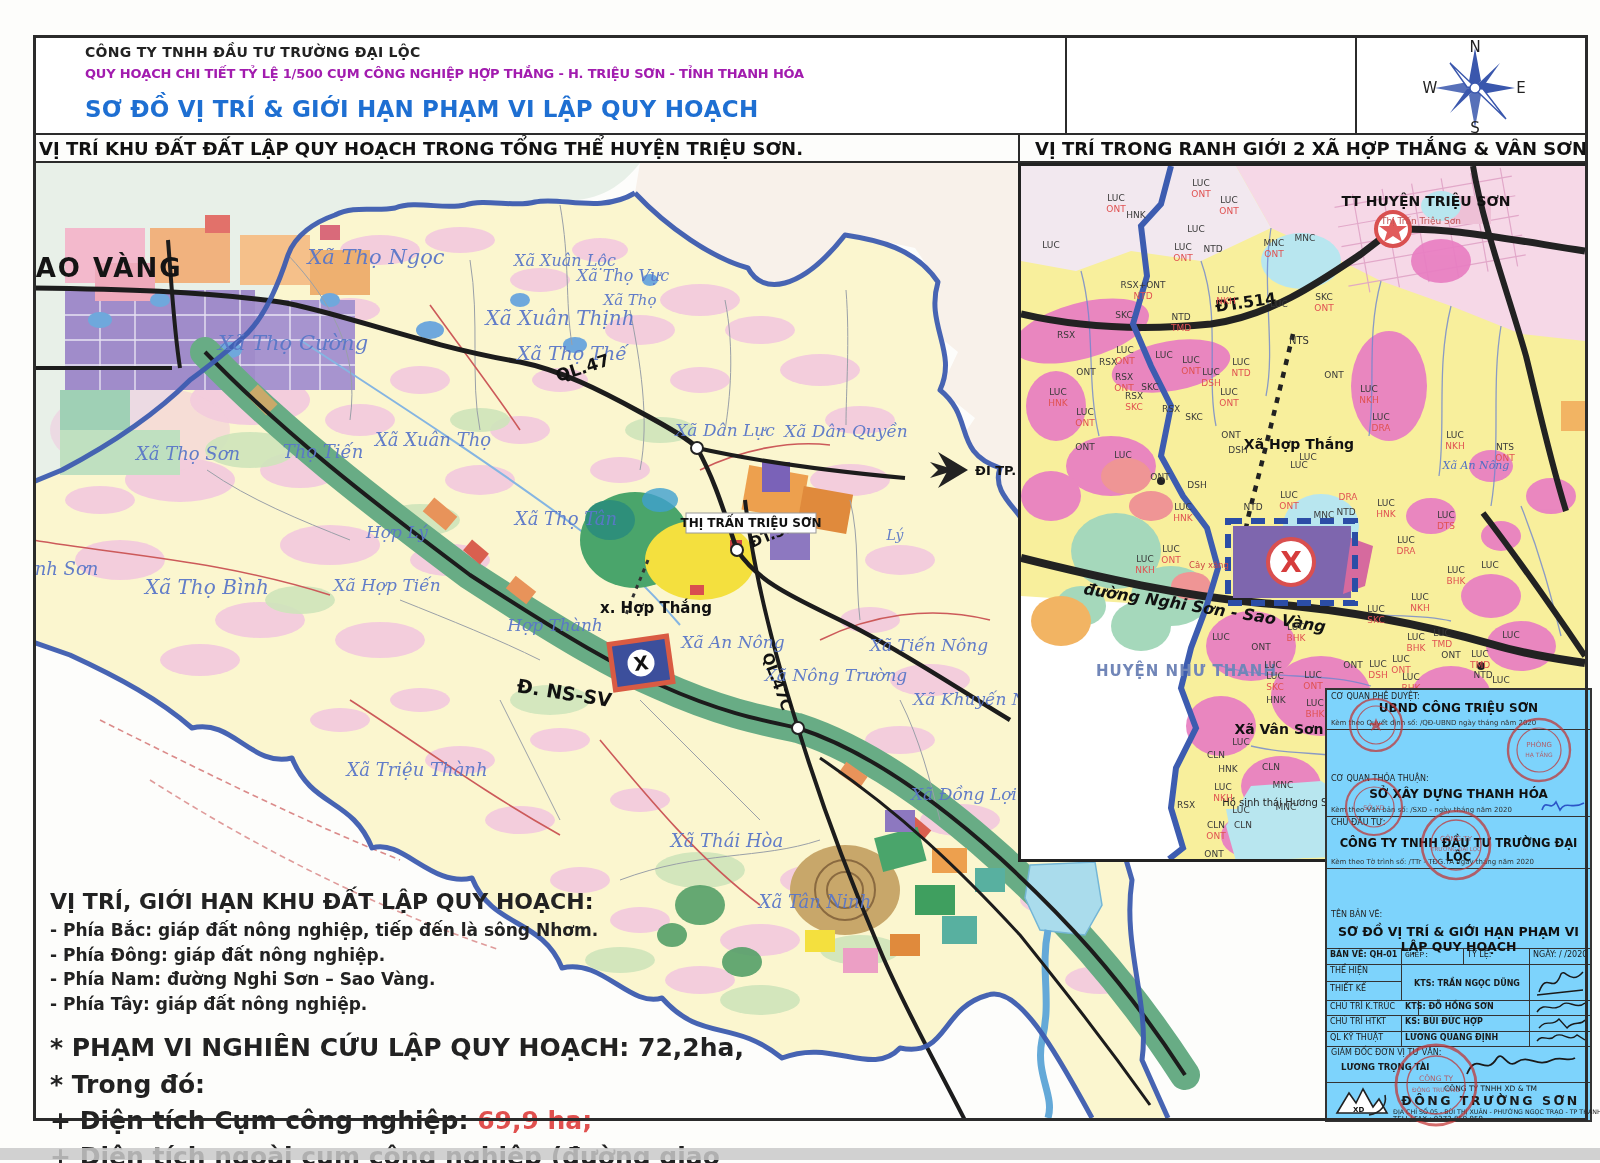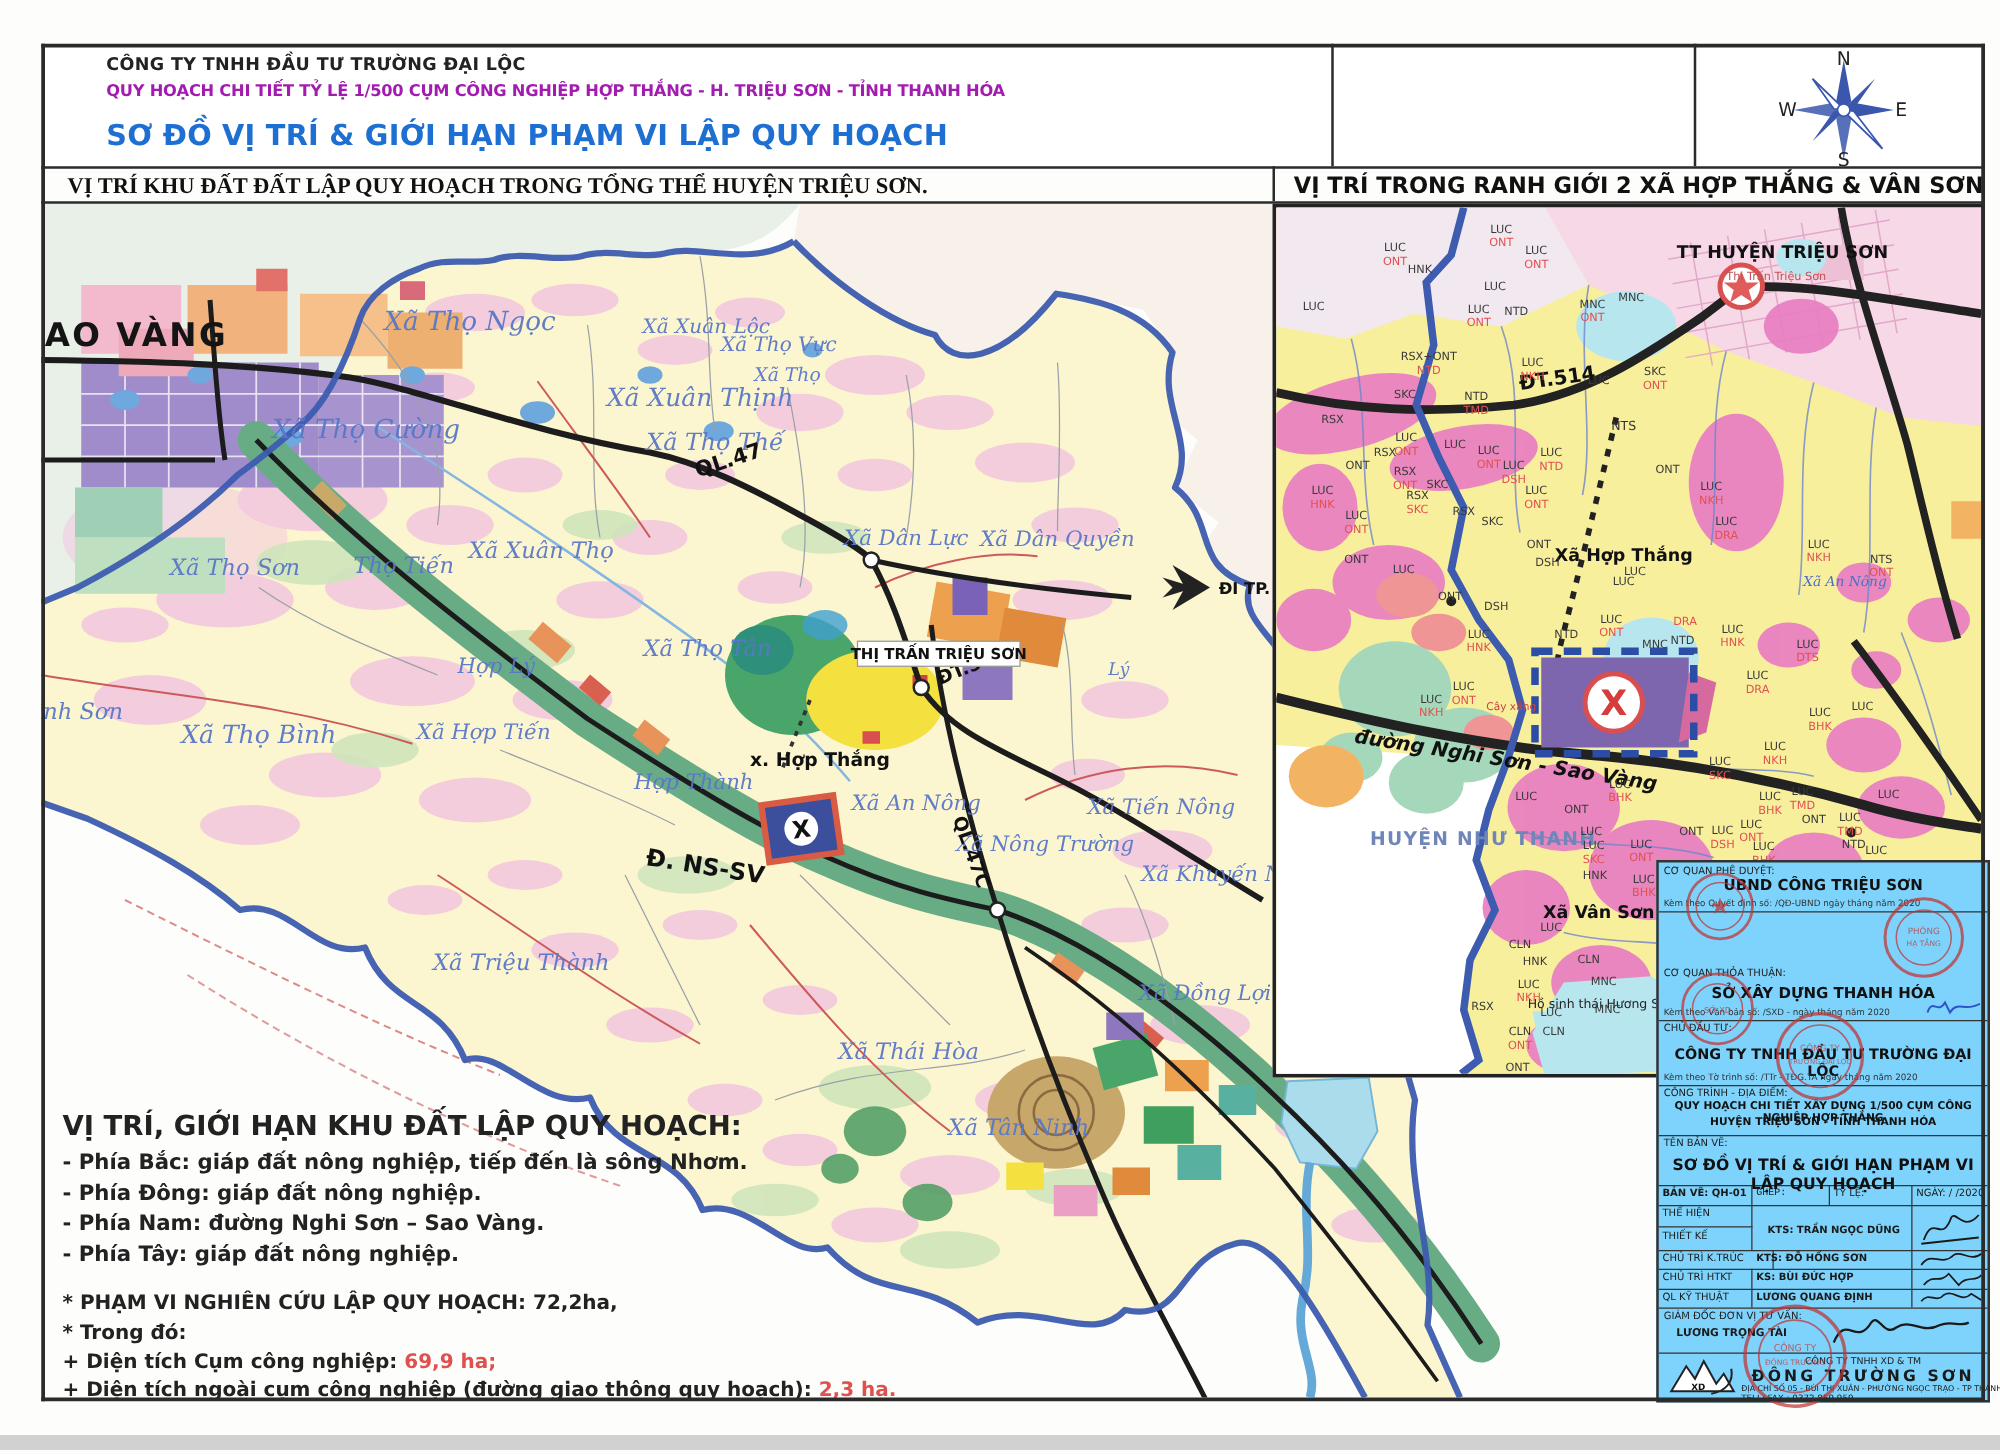--- a/index.html
+++ b/index.html
@@ -19,21 +19,21 @@
   .roadlbl{fill:#111;font-weight:bold;}
   .biglbl{fill:#141414;font-weight:bold;letter-spacing:2px;}
   .code{fill:#3a3a3a;font-size:9px;text-anchor:middle;}
   .code.r{fill:#e05252;}
   .ins-name{fill:#111;font-weight:bold;font-size:14px;text-anchor:middle;}
   .ins-blue{fill:#4f6fc4;font-family:"DejaVu Serif",serif;font-style:italic;font-size:11px;text-anchor:middle;}
   
   #notes{line-height:1.45;color:#222;}
   #notes .nt-title{font-size:22px;font-weight:bold;}
   #notes .nt-line{font-size:17px;font-weight:bold;}
-  #notes .nt-big{font-size:16px;font-weight:bold;}
+  #notes .nt-big{font-size:25px;font-weight:bold;}
   #notes .red{color:#e0504e;}
   
   #tblock{background:#7dd3fc;border:2px solid #333;}
   .tb-row{position:absolute;left:0;right:0;border-bottom:1.5px solid #333;}
   .tb-label{position:absolute;top:2px;left:4px;font-size:8px;color:#222;}
   .tb-name{position:absolute;left:0;right:0;text-align:center;font-weight:bold;color:#111;}
   .tb-note{position:absolute;left:4px;right:4px;bottom:2px;font-size:7px;color:#333;white-space:nowrap;overflow:hidden;}
   .tb-cell{position:absolute;border-right:1.5px solid #333;font-size:8px;padding:2px 0 0 3px;box-sizing:border-box;}
   .stamp{position:absolute;opacity:.72;pointer-events:none;}
   .sig{position:absolute;}
@@ -599,25 +599,20 @@
       <svg class="sig" style="right:4px;bottom:2px;" width="46" height="18">
         <path d="M2,14 C6,2 10,16 16,6 L20,14 C26,4 32,14 44,7" fill="none" stroke="#2b55c8" stroke-width="1.6"></path>
       </svg>
     </div>
     <div class="tb-row" style="top:126px;height:52px;">
       <div class="tb-label">CHỦ ĐẦU TƯ:</div>
       <div class="tb-name" style="top:20px;font-size:11.5px;">CÔNG TY TNHH ĐẦU TƯ TRƯỜNG ĐẠI LỘC</div>
       <div class="tb-note">Kèm theo Tờ trình số:          /TTr - TĐG.TA   ngày       tháng       năm 2020</div>
     </div>
 
-    <div class="tb-row" style="top:178px;height:40px;">
-      <div class="tb-label">CÔNG TRÌNH - ĐỊA ĐIỂM:</div>
-      <div class="tb-name" style="top:12px;font-size:8.5px;">QUY HOẠCH CHI TIẾT XÂY DỰNG 1/500 CỤM CÔNG NGHIỆP HỢP THẮNG</div>
-      <div class="tb-name" style="top:25px;font-size:8.5px;">HUYỆN TRIỆU SƠN - TỈNH THANH HÓA</div>
-    </div>
 
     <div class="tb-row" style="top:218px;height:40px;">
       <div class="tb-label">TÊN BẢN VẼ:</div>
       <div class="tb-name" style="top:16px;font-size:12.5px;">SƠ ĐỒ VỊ TRÍ &amp; GIỚI HẠN PHẠM VI LẬP QUY HOẠCH</div>
     </div>
 
     <div class="tb-row" style="top:258px;height:16px;">
       <div class="tb-cell" style="left:0;width:75px;top:0;height:16px;font-weight:bold;">BẢN VẼ: QH-01</div>
       <div class="tb-cell" style="left:75px;width:62px;top:0;height:16px;font-family:Liberation Mono, monospace;">GHÉP:</div>
       <div class="tb-cell" style="left:137px;width:66px;top:0;height:16px;">TỶ LỆ:</div>
@@ -703,21 +698,21 @@
       <circle cx="43" cy="43" r="29" fill="none" stroke="#c23333" stroke-width="1.4"></circle>
       <text x="43" y="39" font-size="7.5" fill="#c23333" text-anchor="middle">CÔNG TY</text>
       <text x="43" y="50" font-size="6" fill="#c23333" text-anchor="middle">ĐÔNG TRƯỜNG</text>
     </svg>
   </div>
 
   <div class="abs" style="left:33px;top:35px;width:1555px;height:100px;background:#fff;"></div>
   <div class="abs hdr-company" style="left:85px;top:44px;">CÔNG TY TNHH ĐẦU TƯ TRƯỜNG ĐẠI LỘC</div>
   <div class="abs hdr-title" style="left:85px;top:66px;width:1080px;white-space:nowrap;">QUY HOẠCH CHI TIẾT TỶ LỆ 1/500 CỤM CÔNG NGHIỆP HỢP THẮNG - H. TRIỆU SƠN - TỈNH THANH HÓA</div>
   <div class="abs hdr-sub" style="left:85px;top:96px;">SƠ ĐỒ VỊ TRÍ &amp; GIỚI HẠN PHẠM VI LẬP QUY HOẠCH</div>
-  <div class="abs sec-title" style="left:54px;top:138px;font-family:Liberation Serif, serif;">VỊ TRÍ KHU ĐẤT ĐẤT LẬP QUY HOẠCH TRONG TỔNG THỂ HUYỆN TRIỆU SƠN.</div>
+  <div class="abs sec-title" style="left:39px;top:138px;">VỊ TRÍ KHU ĐẤT ĐẤT LẬP QUY HOẠCH TRONG TỔNG THỂ HUYỆN TRIỆU SƠN.</div>
   <div class="abs sec-title" style="left:1035px;top:138px;">VỊ TRÍ TRONG RANH GIỚI 2 XÃ HỢP THẮNG &amp; VÂN SƠN</div>
 
   <svg class="abs" style="left:1420px;top:40px;" width="110" height="95" viewBox="0 0 110 95">
     <g>
       <polygon points="55,8 61,41 55,48 49,41" fill="#3a57ad"></polygon>
       <polygon points="55,88 61,55 55,48 49,55" fill="#3a57ad" opacity=".85"></polygon>
       <polygon points="15,48 48,42 55,48 48,54" fill="#3a57ad" opacity=".85"></polygon>
       <polygon points="95,48 62,42 55,48 62,54" fill="#3a57ad"></polygon>
       <polygon points="30,23 52,44 55,48 47,47" fill="#fff" stroke="#3a57ad" stroke-width="1.4"></polygon>
       <polygon points="80,23 58,44 55,48 63,47" fill="#3a57ad"></polygon>

